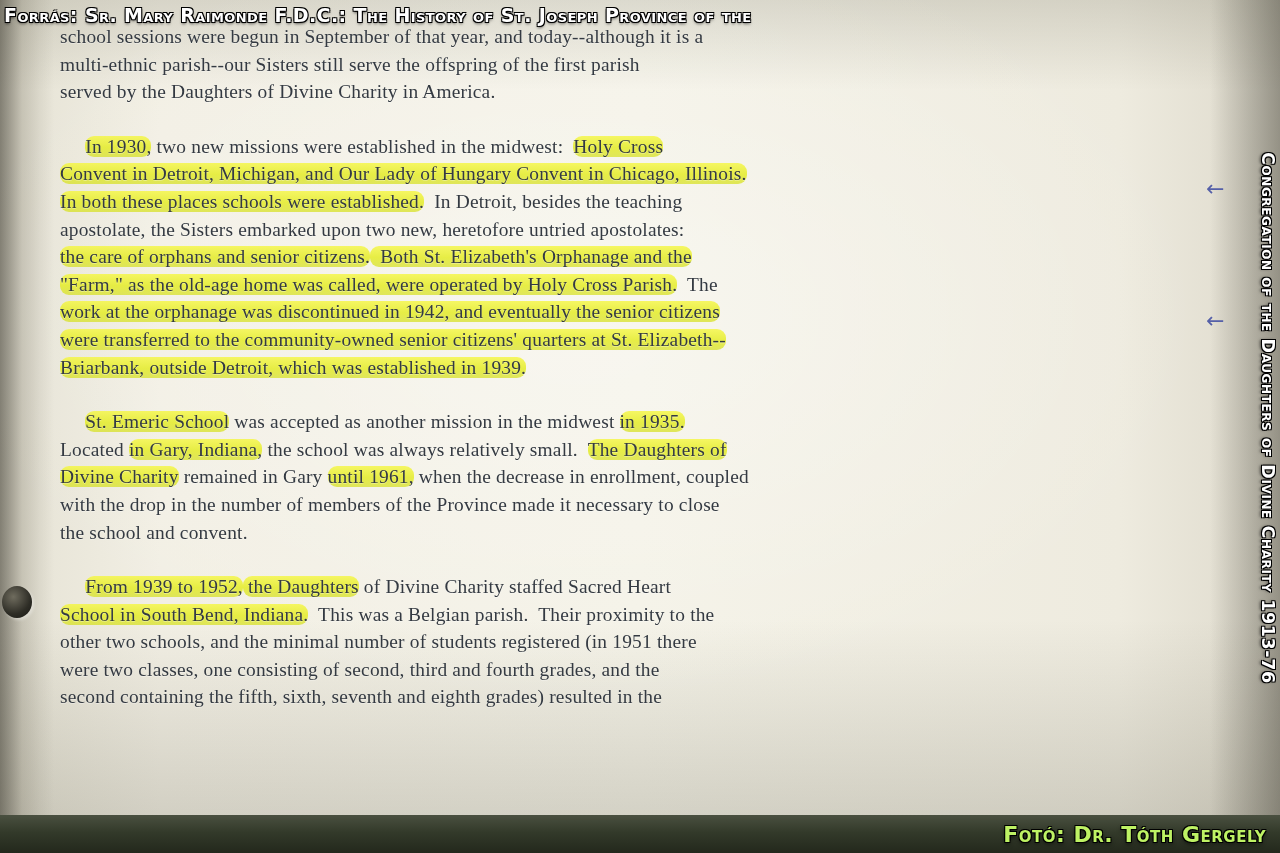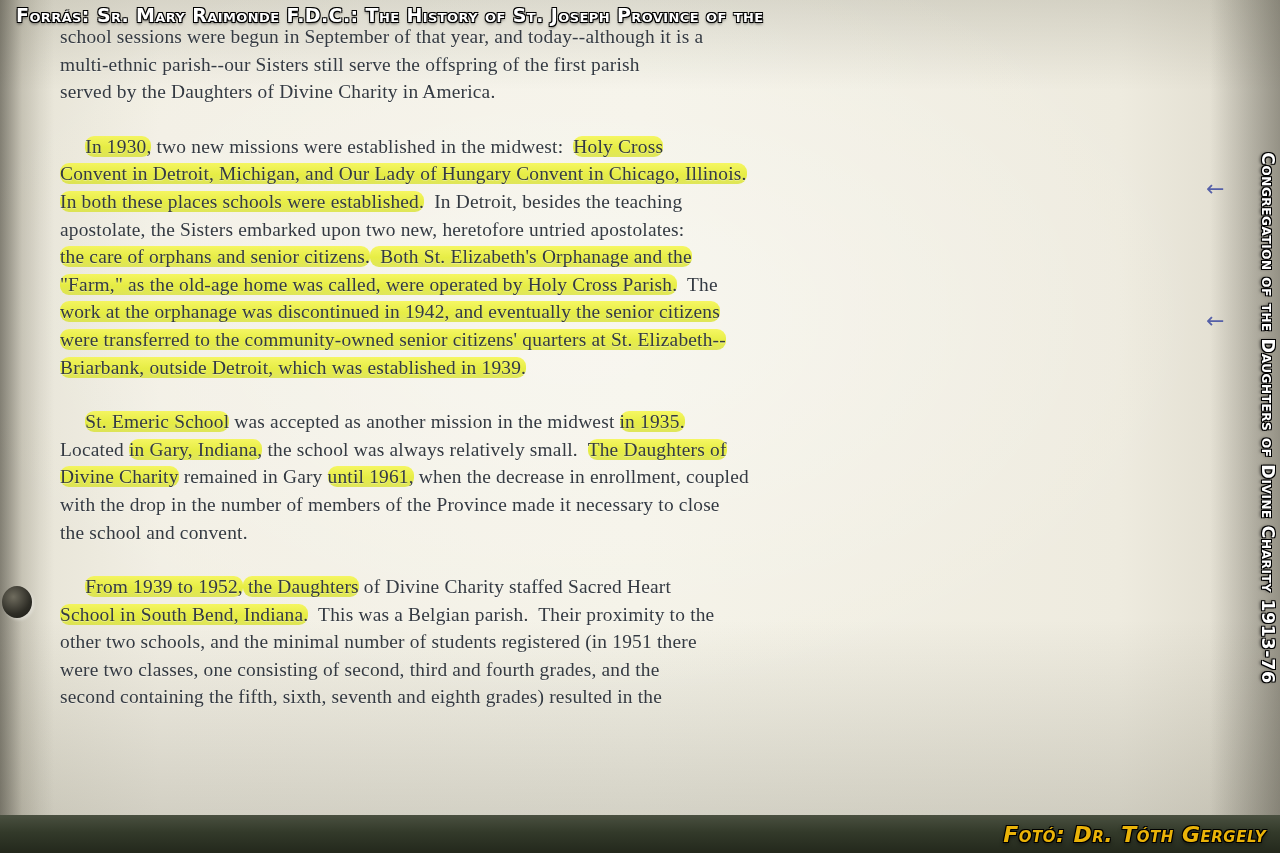--- a/index.html
+++ b/index.html
@@ -118,21 +118,21 @@
 
   
   #top-caption {
     position: absolute;
     left: 0;
     top: 0;
     width: 1280px;
     height: 30px;
     display: flex;
     align-items: center;
-    padding-left: 16px;
+    padding-left: 4px;
     box-sizing: border-box;
     color: #ffffff;
     font-family: "DejaVu Sans", sans-serif;
     font-weight: bold;
     font-size: 19px;
     font-variant: small-caps;
     letter-spacing: 0.4px;
     text-shadow:
       1px 1px 0 #000, -1px 1px 0 #000, 1px -1px 0 #000, -1px -1px 0 #000,
       0 2px 3px rgba(0,0,0,0.6);
@@ -164,31 +164,30 @@
     white-space: nowrap;
     padding-top: 6px;
     box-sizing: border-box;
   }
 
   
   #photo-credit {
     position: absolute;
     right: 14px;
     bottom: 6px;
-    color: #eab308;
+    color: #bef264;
     font-family: "DejaVu Sans", sans-serif;
     font-weight: bold;
     font-size: 22px;
     font-variant: small-caps;
     letter-spacing: 0.5px;
     text-shadow:
       1px 1px 0 #000, -1px 1px 0 #000, 1px -1px 0 #000, -1px -1px 0 #000,
       0 2px 4px rgba(0,0,0,0.7);
     white-space: nowrap;
-    font-style: italic;
   }
 </style>
 </head>
 <body>
 
 <div id="page">
 
   <div id="paper"></div>
   <div id="left-edge"></div>
   <div id="right-edge"></div>

